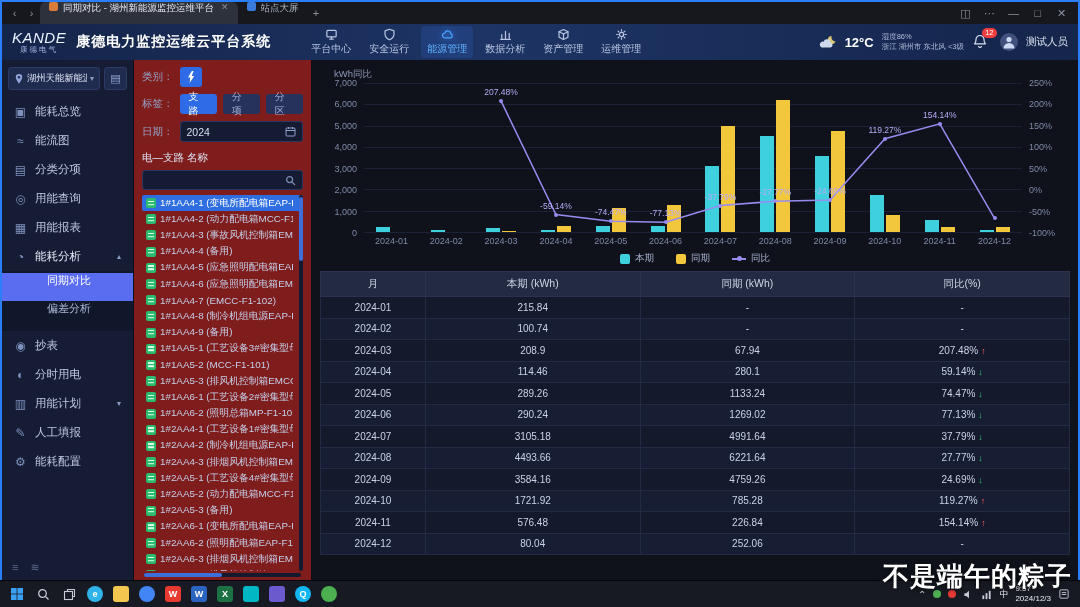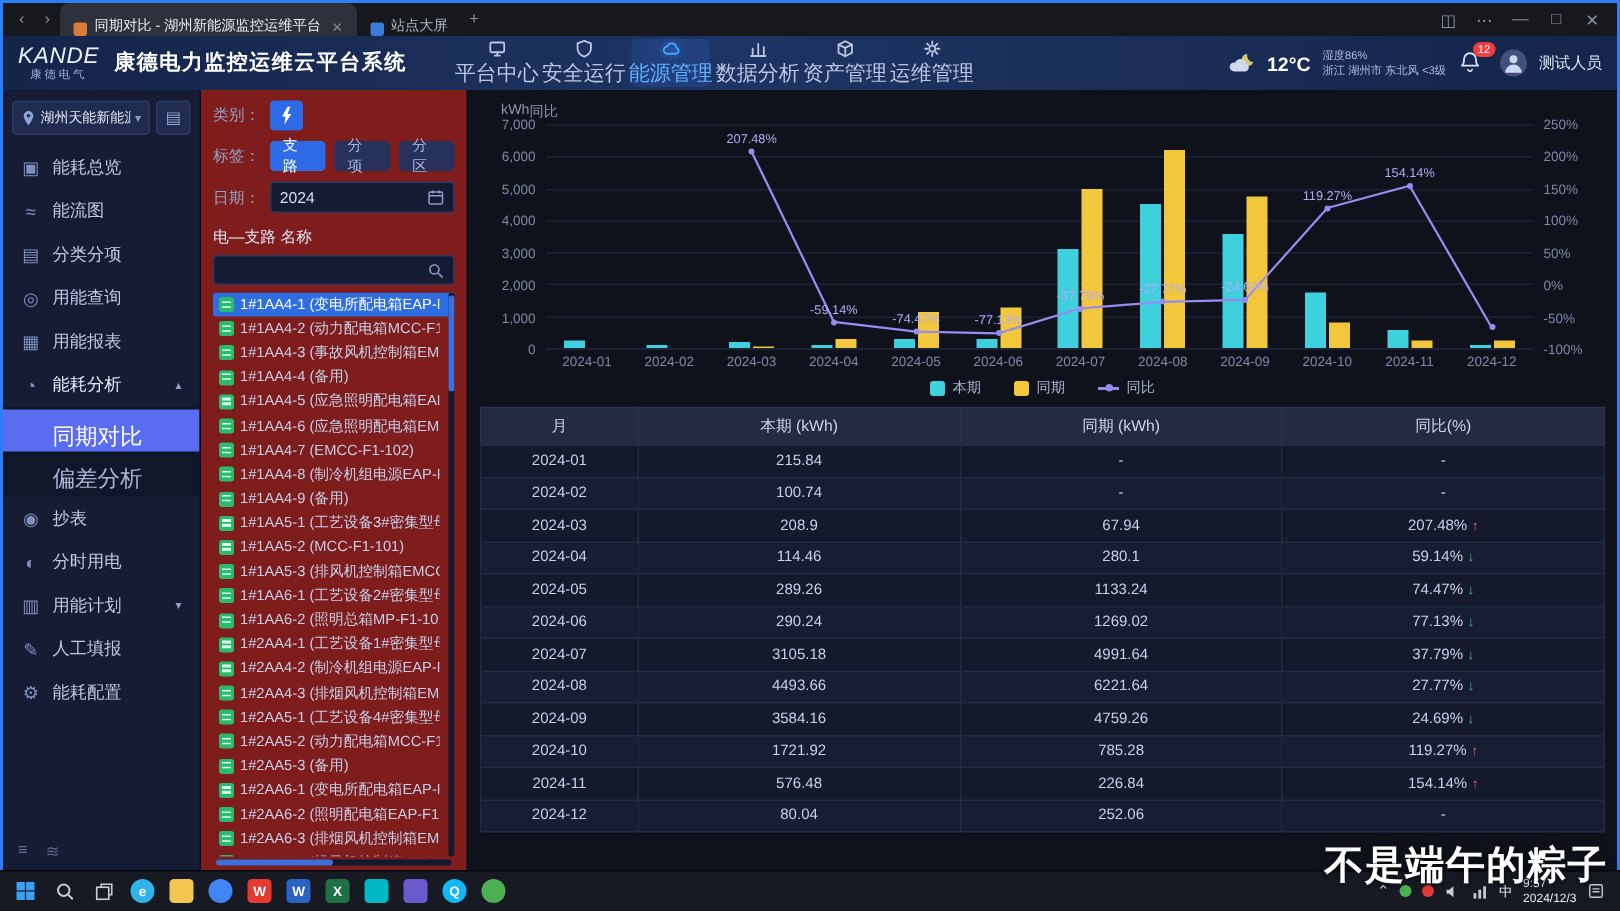--- a/index.html
+++ b/index.html
@@ -2,36 +2,36 @@
 <html><head>
 <meta charset="utf-8">
 <style>
 *{margin:0;padding:0;box-sizing:border-box}
 body{width:1080px;height:607px;overflow:hidden;background:#05070c;font-family:"Liberation Sans","DejaVu Sans",sans-serif;position:relative}
 .screen{display:flex;flex-direction:column;width:1080px;height:607px}
 .window{height:580px;display:flex;flex-direction:column;border:2px solid #2c7ef8;border-bottom:none;background:#0e1118}
 
 .browser-bar{height:22px;flex:none;background:#16181e;display:flex;align-items:center;padding:0 4px}
 .nav-glyph{color:#8b919d;font-size:11px;width:17px;text-align:center;cursor:pointer}
-.tab{display:flex;align-items:flex-end;gap:5px;height:22px;padding:0 9px;font-size:9.5px;color:#aeb4c0;max-width:218px;cursor:pointer}
+.tab{display:flex;align-items:flex-start;gap:5px;height:22px;padding:0 9px;font-size:9.5px;color:#aeb4c0;max-width:218px;cursor:pointer}
 .tab.active{background:#2d313c;color:#e9ebf1;border-radius:6px 6px 0 0}
 .fav{width:9px;height:9px;border-radius:2px;flex:none}
 .tab .ttl{white-space:nowrap;overflow:hidden;text-overflow:ellipsis}
 .tab .x{color:#868c98;font-size:9px;margin-left:2px}
 .bbar-right{margin-left:auto;display:flex;align-items:center;gap:7px;padding-right:4px}
 
 .app-header{height:36px;flex:none;display:flex;align-items:center;background:linear-gradient(90deg,#152449 0%,#1d3464 45%,#15254b 100%);padding:0 10px;gap:10px}
 .logo{display:flex;flex-direction:column;align-items:center;line-height:1}
 .logo .en{font-style:italic;font-weight:normal;font-size:15px;color:#eaf2ff;letter-spacing:.5px}
 .logo .cn{font-size:7.5px;color:#9fb6e2;letter-spacing:2px;margin-top:1px}
 .app-title{font-size:14px;font-weight:bold;color:#fff;letter-spacing:1px}
 .hnav{display:flex;gap:6px;margin-left:24px}
 .hnav-item{width:52px;height:32px;display:flex;flex-direction:column;align-items:center;justify-content:center;gap:1px;border-radius:4px;color:#b9c6e2;cursor:pointer}
 .hnav-item svg{width:13px;height:13px;stroke:#b9c6e2;fill:none;stroke-width:1.3;stroke-linecap:round;stroke-linejoin:round}
-.hnav-item span{font-size:14px;white-space:nowrap}
+.hnav-item span{font-size:10px;white-space:nowrap}
 .hnav-item.active{background:rgba(64,130,255,.16)}
 .hnav-item.active span{color:#5fb0ff}
 .hnav-item.active svg{stroke:#4ea2ff;filter:drop-shadow(0 0 3px #2f8cff)}
 .hdr-right{margin-left:auto;display:flex;align-items:center;gap:8px}
 .temp{font-size:13px;color:#fff;font-weight:bold}
 .weather-sub{display:flex;flex-direction:column;line-height:1.3}
 .weather-sub span{font-size:7.5px;color:#aebbd8;white-space:nowrap}
 .bell-wrap{position:relative;width:20px;height:18px;cursor:pointer}
 .badge{position:absolute;top:-5px;right:-5px;background:#f03e3e;color:#fff;font-size:7.5px;border-radius:7px;padding:1px 3.5px;line-height:1}
 .avatar{width:18px;height:18px;border-radius:50%;background:#41507c;overflow:hidden;display:flex;align-items:center;justify-content:center;cursor:pointer}
@@ -43,21 +43,21 @@
 .site-select{flex:1;display:flex;align-items:center;gap:3px;background:#202b50;border:1px solid #2d3a66;border-radius:3px;height:23px;padding:0 5px;min-width:0;cursor:pointer}
 .site-select .lbl{font-size:9.3px;color:#e3e9f7;white-space:nowrap;overflow:hidden;flex:1}
 .site-select .chev,.mi .chev{font-size:8px;color:#8e9cc2}
 .site-btn{width:23px;height:23px;flex:none;background:#202b50;border:1px solid #2d3a66;border-radius:3px;color:#8fa2cd;font-size:11px;display:flex;align-items:center;justify-content:center;cursor:pointer}
 .menu{flex:1;overflow:hidden;margin-top:2px}
 .mi{height:29px;display:flex;align-items:center;gap:8px;padding:0 12px;color:#bfc9e2;font-size:11.5px;cursor:pointer;white-space:nowrap}
 .mi .ico{width:13px;text-align:center;color:#7e90bd;font-size:12px;flex:none}
 .mi .chev{margin-left:auto}
 .mi.open{color:#e8edfa}
 .submenu{background:#10172b;padding:2px 0}
-.smi{height:28px;display:flex;align-items:flex-end;padding:0 12px 0 33px;font-size:15px;color:#aab6d4;cursor:pointer}
+.smi{height:28px;display:flex;align-items:flex-start;padding:0 12px 0 45px;font-size:11px;color:#aab6d4;cursor:pointer}
 .smi.active{background:#5a6cf0;color:#fff}
 .sidebar-foot{height:26px;flex:none;display:flex;align-items:center;gap:12px;padding:0 10px;color:#5d6a8c;font-size:11px}
 
 .filter-panel{width:178px;flex:none;background:#7f1d1d;display:flex;flex-direction:column;border-right:1px solid #0b0f1c;padding:7px 8px 3px;min-height:0}
 .frow{display:flex;align-items:center;gap:6px;margin-bottom:7px}
 .flabel{font-size:10.5px;color:#93a0c2;flex:none}
 .fbtn{height:20px;border-radius:3px;background:#27325c;color:#a7b2d4;font-size:10px;display:flex;align-items:center;justify-content:center;padding:0 9px;cursor:pointer}
 .fbtn.active{background:#2e6be6;color:#fff}
 .fbtn.icon-btn{width:22px;padding:0}
 .date-box{flex:1;height:21px;background:#141b33;border:1px solid #2c3760;border-radius:3px;display:flex;align-items:center;padding:0 6px;color:#d6def2;font-size:10.5px;gap:4px;cursor:pointer}

